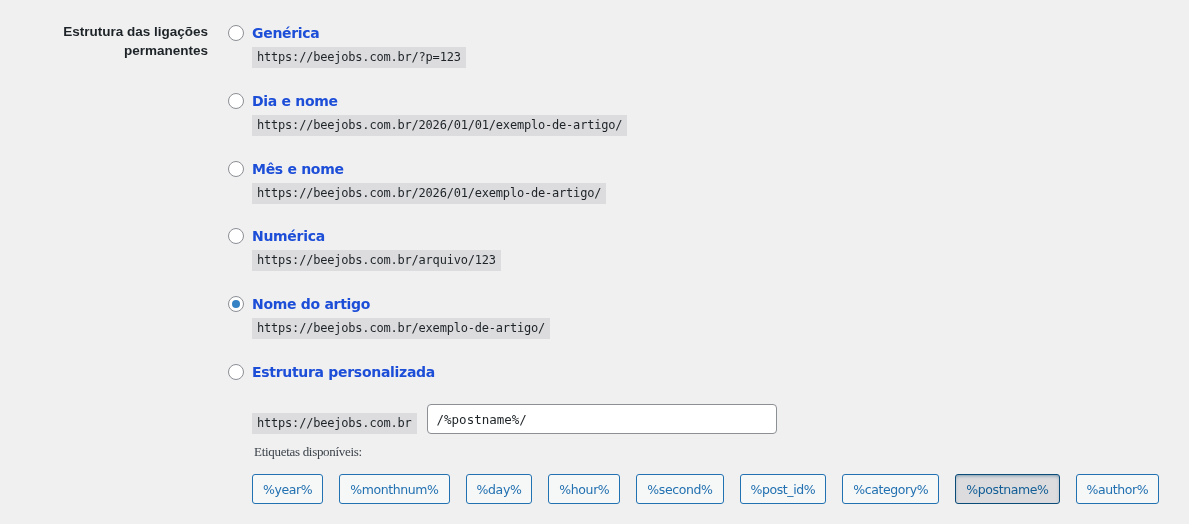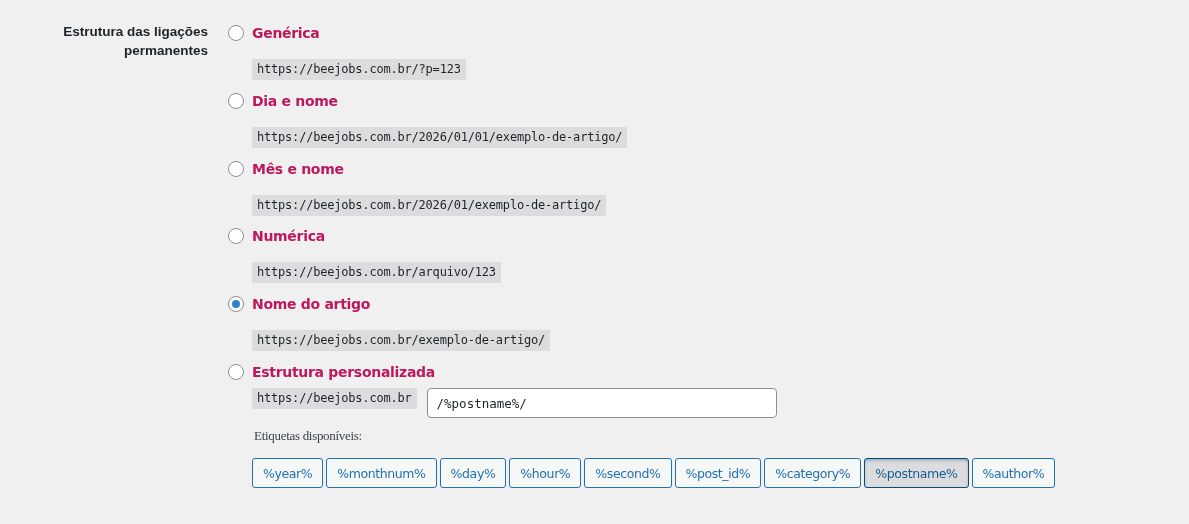--- a/index.html
+++ b/index.html
@@ -22,43 +22,43 @@
     .radio {
       width: 16px; height: 16px; border-radius: 50%;
       border: 1px solid #8c8f94; background: #fff;
       position: relative; flex: 0 0 auto; cursor: pointer;
     }
     .radio.checked::after {
       content: ""; position: absolute; left: 3px; top: 3px;
       width: 8px; height: 8px; border-radius: 50%; background: #3582c4;
     }
     .radio-label {
-      margin-left: 8px; font-size: 14px; font-weight: 600; color: #be185d;
+      margin-left: 8px; font-size: 14px; font-weight: 600; color: #1d4ed8;
       font-family: "DejaVu Sans", sans-serif; letter-spacing: -0.3px; text-align: right;
     }
     code {
       display: inline-block;
       font-family: "DejaVu Sans Mono", "Liberation Mono", monospace;
       font-size: 12px; color: #1d2327;
       background: #dcdcde; padding: 3px 5px; line-height: 15px;
-      margin-left: 24px; margin-top: 16px; letter-spacing: -0.2px;
+      margin-left: 24px; margin-top: 4px; letter-spacing: -0.2px;
     }
-    .custom-line { display: flex; align-items: flex-start; margin-top: 6px; }
+    .custom-line { display: flex; align-items: flex-end; margin-top: 22px; }
     .custom-line code { margin-top: 0; }
     .text-input {
       margin-left: 10px; width: 350px; height: 30px;
       border: 1px solid #8c8f94; border-radius: 4px; background: #fff;
       font-family: "DejaVu Sans Mono", monospace; font-size: 12.5px;
       padding: 14px 9px; color: #1d2327; outline: none;
     }
     .tags-label {
       margin-left: 26px; margin-top: 10px; font-size: 13px; color: #3c434a;
       font-family: Liberation Serif, serif; letter-spacing: -0.3px;
     }
-    .tags { display: flex; margin-left: 24px; margin-top: 14px; gap: 3px; border-radius: 15px; }
+    .tags { display: flex; margin-left: 24px; margin-top: 14px; gap: 16px; border-radius: 15px; }
     .tag-btn {
       height: 30px; padding: 0 10px;
       border: 1px solid #2271b1; border-radius: 3px;
       background: #f6f7f7; color: #2271b1;
       font-family: "DejaVu Sans", sans-serif; font-size: 12.5px; letter-spacing: -0.4px;
       cursor: pointer; display: flex; align-items: center;
     }
     .tag-btn.active {
       background: #dcdcde; border-color: #0a4b78; color: #135e96;
       box-shadow: inset 0 2px 5px -3px #0a4b78;

